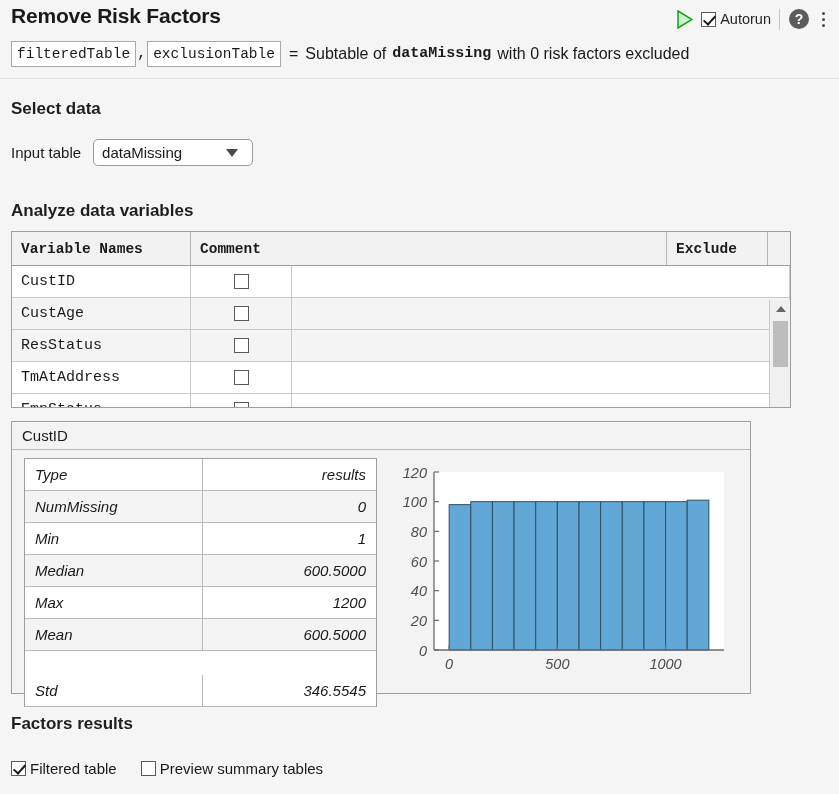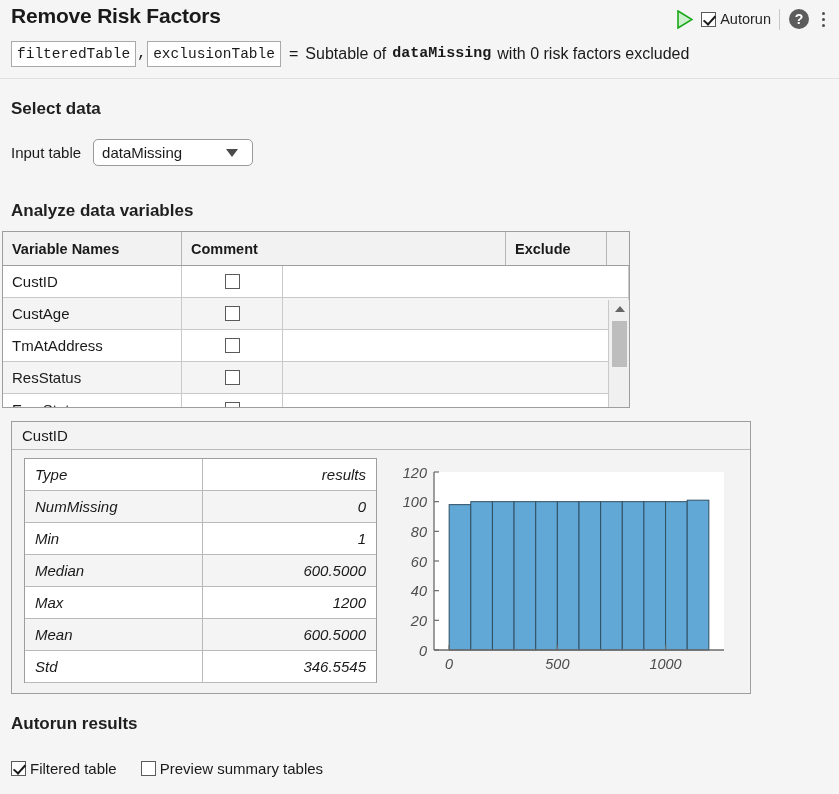--- a/index.html
+++ b/index.html
@@ -73,22 +73,22 @@
     box-sizing: border-box;
   }
   .dd-val { flex: 1; font-size: 15px; color: #1a1a1a; padding-left: 8px; }
   .dd-arrow {
     width: 0; height: 0; border-left: 6px solid transparent; border-right: 6px solid transparent;
     border-top: 8px solid #4a4a4a; margin-right: 14px;
   }
 
   
   .vartable {
-    position: absolute; left: 2px; top: 231px; width: 628px; height: 177px;
-    border: 1px solid #9e9e9e; background: #fff; box-sizing: border-box; overflow: hidden;
+    position: absolute; left: 11px; top: 231px; width: 780px; height: 177px;
+    border: 1px solid #9e9e9e; background: #fff; box-sizing: border-box; overflow: hidden; font-family: Liberation Mono, monospace;
   }
   .vt-head { display: flex; height: 34px; background: #f2f2f2; border-bottom: 1px solid #9e9e9e; box-sizing: border-box; }
   .vt-h {
     font-size: 14.5px; font-weight: bold; color: #1a1a1a;
     display: flex; align-items: center; padding-left: 9px; box-sizing: border-box;
     border-right: 1px solid #b5b5b5; height: 100%;
   }
   .c1 { width: 179px; }
   .c2 { width: 101px; }
   .c3 { flex: 1; }
@@ -246,30 +246,30 @@
       </div>
 
       <div class="vt-row alt">
         <div class="vt-c c1">CustAge</div>
         <div class="vt-c c2 cb">
             <span class="chk"></span>
           </div>
         <div class="vt-c cmt"></div>
       </div>
 
+      <div class="vt-row alt">
+        <div class="vt-c c1">ResStatus</div>
+        <div class="vt-c c2 cb">
+            <span class="chk"></span>
+          </div>
+        <div class="vt-c cmt"></div>
+      </div>
+
       <div class="vt-row">
         <div class="vt-c c1">TmAtAddress</div>
-        <div class="vt-c c2 cb">
-            <span class="chk"></span>
-          </div>
-        <div class="vt-c cmt"></div>
-      </div>
-
-      <div class="vt-row alt">
-        <div class="vt-c c1">ResStatus</div>
         <div class="vt-c c2 cb">
             <span class="chk"></span>
           </div>
         <div class="vt-c cmt"></div>
       </div>
 
       <div class="vt-row">
         <div class="vt-c c1">EmpStatus</div>
         <div class="vt-c c2 cb">
             <span class="chk"></span>
@@ -310,21 +310,21 @@
           <div class="st-v">600.5000</div>
         </div>
         <div class="st-row">
           <div class="st-k">Max</div>
           <div class="st-v">1200</div>
         </div>
         <div class="st-row alt">
           <div class="st-k">Mean</div>
           <div class="st-v">600.5000</div>
         </div>
-        <div class="st-row" style="border-bottom:1px solid #b9b9b9;">
+        <div class="st-row" style="border-bottom:1px solid #b9b9b9;margin-top:24px;">
           <div class="st-k">Std</div>
           <div class="st-v">346.5545</div>
         </div>
       </div>
 
       <div class="plotbox">
         <svg id="hist" width="350" height="228" viewBox="0 0 350 228">
             <rect x="44" y="14" width="290" height="178" fill="#ffffff"></rect>
             <rect x="59.14925373134328" y="46.633333333333326" width="21.641791044776127" height="145.36666666666667" fill="#61A8D6" stroke="#2f4f63" stroke-width="1"></rect>
             <rect x="80.7910447761194" y="43.66666666666666" width="21.641791044776113" height="148.33333333333334" fill="#61A8D6" stroke="#2f4f63" stroke-width="1"></rect>
@@ -358,21 +358,21 @@
             <text x="59.14925373134328" y="211" text-anchor="middle" font-family="Liberation Sans, sans-serif" font-size="14.5" fill="#4d4d4d">0</text>
             <line x1="167.3582089552239" y1="192" x2="167.3582089552239" y2="187" stroke="#6b6b6b" stroke-width="1.2"></line>
             <text x="167.3582089552239" y="211" text-anchor="middle" font-family="Liberation Sans, sans-serif" font-size="14.5" fill="#4d4d4d">500</text>
             <line x1="275.56716417910445" y1="192" x2="275.56716417910445" y2="187" stroke="#6b6b6b" stroke-width="1.2"></line>
             <text x="275.56716417910445" y="211" text-anchor="middle" font-family="Liberation Sans, sans-serif" font-size="14.5" fill="#4d4d4d">1000</text>
           </svg>
       </div>
     </div>
   </div>
 
-  <div class="sec-h" style="top:714px;">Autorun results</div>
+  <div class="sec-h" style="top:714px;">Factors results</div>
 
   <div class="cbrow">
     <span class="cbitem">
       <span class="chk on"></span>
       <span class="lab">Filtered table</span>
     </span>
     <span class="gap"></span>
     <span class="cbitem">
       <span class="chk"></span>
       <span class="lab">Preview summary tables</span>

